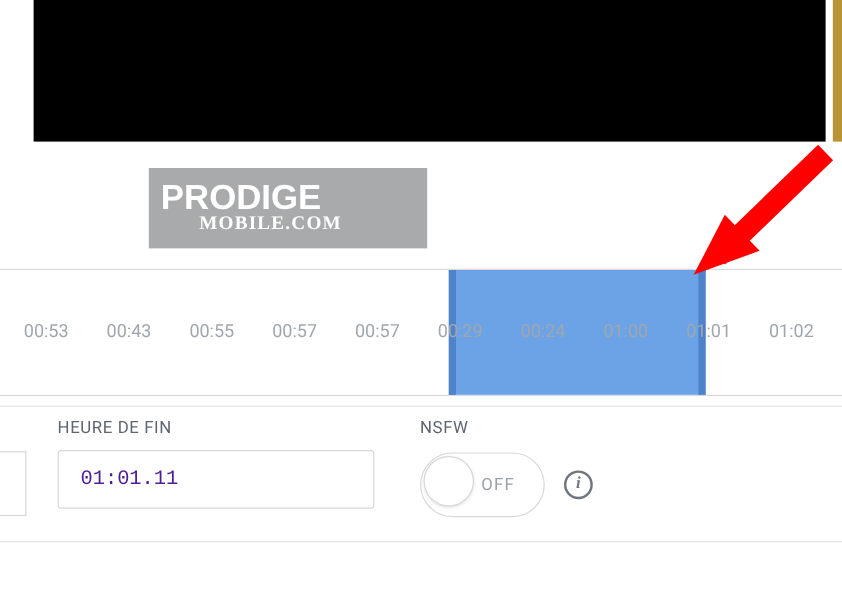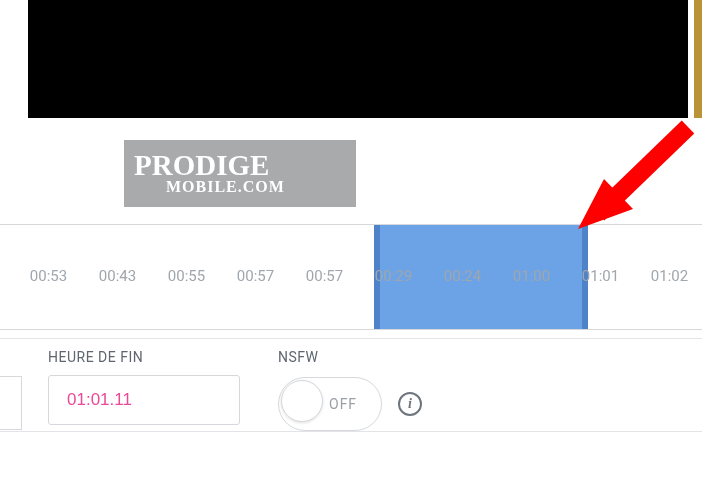--- a/index.html
+++ b/index.html
@@ -37,21 +37,21 @@
       display: flex;
       flex-direction: column;
       justify-content: center;
       padding-left: 10px;
     }
     .logo-top {
       font-size: 29px;
       font-weight: 800;
       color: #fff;
       letter-spacing: 0px;
-      font-family: Liberation Serif, serif;
+      font-family: Liberation Sans, sans-serif;
       line-height: 1;
     }
     .logo-bottom {
       font-size: 16px;
       font-weight: 700;
       color: #fff;
       letter-spacing: 1px;
       font-family: Liberation Serif, serif;
       margin-top: -2px;
       margin-left: 32px;
@@ -65,22 +65,21 @@
       border-top: 1px solid #d6d8db;
       border-bottom: 1px solid #d6d8db;
       background: #fff;
     }
     .timeline-ticks {
       position: absolute;
       top: 42px;
       left: 0;
       right: 0;
       display: flex;
-      padding-left: 16px;
-      justify-content: center;
+      padding-left: 4px;
     }
     .tick {
       width: 69px;
       text-align: center;
       font-size: 15px;
       color: #a0a6ad;
       font-weight: 400;
       flex-shrink: 0;
     }
     .selection {
@@ -99,21 +98,21 @@
       left: 558px;
       pointer-events: none;
     }
     .controls-row {
       position: absolute;
       top: 338px;
       left: 0;
       right: 0;
       border-top: 1px solid #e2e4e7;
       border-bottom: 1px solid #e2e4e7;
-      padding: 10px 0 0 0;
+      padding: 10px 0 20px 0;
       display: flex;
     }
     .field-group {
       display: flex;
       flex-direction: column;
       margin-left: 48px;
     }
     .field-group:first-child {
       margin-left: 48px;
     }
@@ -122,23 +121,24 @@
       color: #5f6670;
       letter-spacing: 0.5px;
       margin-bottom: 10px;
       font-weight: 400;
     }
     .input-box {
       border: 1px solid #d6d8db;
       border-radius: 3px;
       padding: 14px 18px;
       font-size: 17px;
-      color: #ec4899;
-      width: 192px;
-      background: #fff;
+      color: #4c1d95;
+      width: 264px;
+      background: #fff;
+      font-family: Liberation Mono, monospace;
     }
     .left-edge-box {
       position: absolute;
       top: 376px;
       left: 0;
       width: 22px;
       height: 54px;
       border-top: 1px solid #d6d8db;
       border-right: 1px solid #d6d8db;
       border-bottom: 1px solid #d6d8db;

